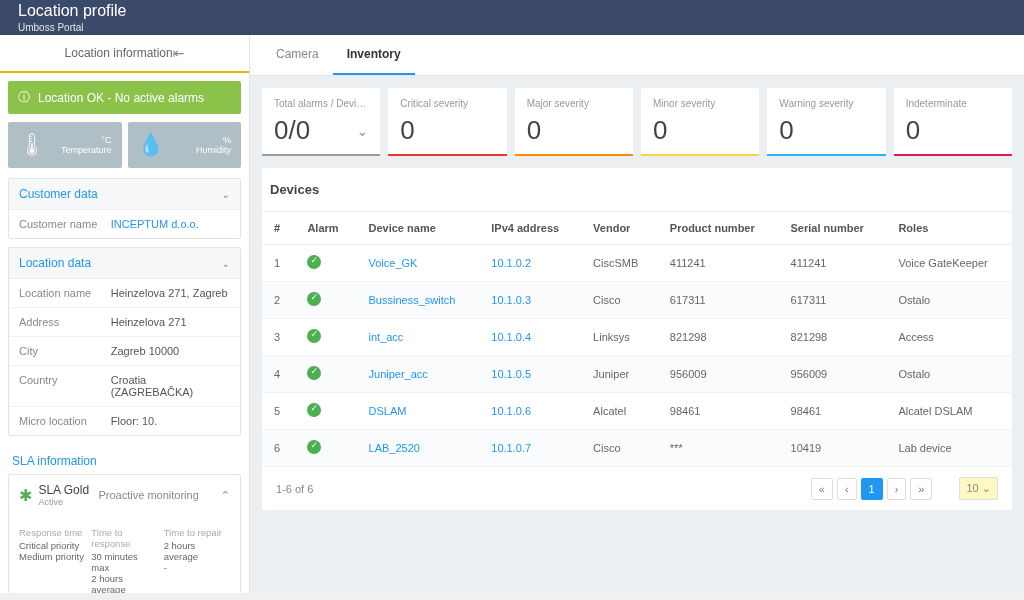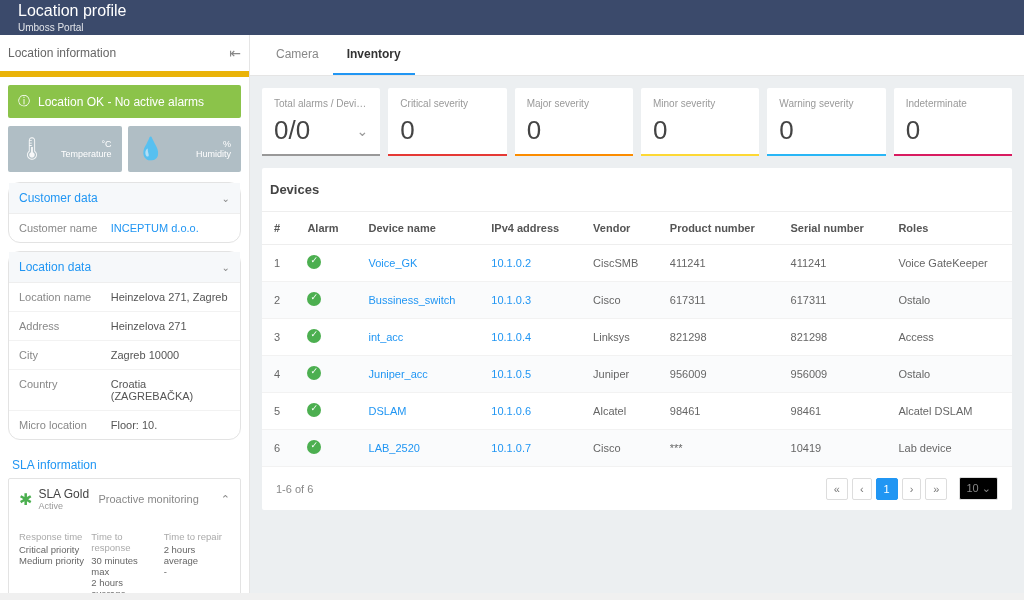--- a/index.html
+++ b/index.html
@@ -2,28 +2,28 @@
 <html><head>
 <meta charset="utf-8">
 <style>
 *{box-sizing:border-box;margin:0;padding:0;font-family:Arial,Helvetica,sans-serif}
 body{background:#f0f0f0;font-size:12px;color:#555}
 .header{background:#3b4a6b;color:#fff;padding:2px 18px}
 .header .title{font-size:16px;font-weight:500}
 .header .subtitle{font-size:10px;opacity:.85;margin-top:2px}
 .layout{display:flex;height:calc(100vh - 42px)}
 .sidebar{width:250px;background:#fff;border-right:1px solid #e5e5e5;overflow-y:auto}
-.side-head{display:flex;justify-content:space-between;align-items:center;padding:10px 8px;border-bottom:6px solid #eab308;font-size:12px;color:#666}
+.side-head{display:flex;justify-content:center;align-items:center;padding:10px 8px;border-bottom:2px solid #eab308;font-size:12px;color:#666}
 .menu-icon{color:#888;font-size:14px;cursor:pointer}
 .status-bar{background:#8bc34a;color:#fff;margin:8px;padding:8px 10px;border-radius:2px;display:flex;align-items:center;gap:8px;font-size:12px}
 .env-row{display:flex;gap:6px;margin:0 8px 10px}
 .env-card{flex:1;background:#b0bec5;color:#fff;border-radius:2px;padding:10px;display:flex;justify-content:space-between;align-items:center;height:46px}
 .env-card .icon{font-size:22px;opacity:.9}
 .env-card .val{text-align:right;font-size:9px}
-.panel{margin:0 8px 8px;border:1px solid #e3e3e3;border-radius:12px}
+.panel{margin:0 8px 8px;border:1px solid #e3e3e3;border-radius:2px}
 .panel-head{background:#f6f8fa;padding:8px 10px;display:flex;justify-content:space-between;align-items:center;font-size:12px;color:#2196F3;border-bottom:1px solid #eee;cursor:pointer}
 .panel-head .chev{font-size:10px;color:#888}
 .field{display:flex;padding:8px 10px;border-bottom:1px solid #f2f2f2;font-size:11px}
 .field:last-child{border-bottom:none}
 .field .lbl{flex:1;color:#888}
 .field .val{flex:1.3;color:#555}
 .field .val.link{color:#2196F3}
 .sec-title{padding:10px 12px 2px;color:#2196F3;font-size:12px}
 .sla-card{margin:4px 8px;border:1px solid #e3e3e3;border-radius:2px;padding:8px 10px}
 .sla-top{display:flex;justify-content:space-between;align-items:center}
@@ -52,21 +52,21 @@
 table.tbl th{text-align:left;padding:10px 12px;border-top:1px solid #eee;border-bottom:1px solid #eee;color:#555;font-weight:600;background:#fff}
 table.tbl td{padding:10px 12px;border-bottom:1px solid #f2f2f2;color:#666}
 table.tbl tr:nth-child(even) td{background:#fafbfc}
 .link{color:#2196F3;cursor:pointer}
 .ok-dot{display:inline-block;width:14px;height:14px;background:#4caf50;border-radius:50%;position:relative}
 .ok-dot::after{content:"✓";color:#fff;font-size:9px;position:absolute;top:0;left:3px}
 .pager{display:flex;justify-content:space-between;align-items:center;padding:10px 14px;font-size:11px;color:#888}
 .pager .ctrls{display:flex;align-items:center;gap:4px}
 .pg{border:1px solid #ddd;padding:4px 7px;border-radius:2px;background:#fff;cursor:pointer;font-size:11px;color:#777}
 .pg.active{background:#2196F3;color:#fff;border-color:#2196F3}
-.pgsize{border:1px solid #ddd;padding:4px 6px;border-radius:2px;background:#000000;margin-left:8px}
+.pgsize{border:1px solid #ddd;padding:4px 6px;border-radius:2px;background:#fef9c3;margin-left:23px}
 </style>
 </head>
 <body>
 
 <div class="header">
   <div class="title">Location profile</div>
   <div class="subtitle">Umboss Portal</div>
 </div>
 
 <div class="layout">

